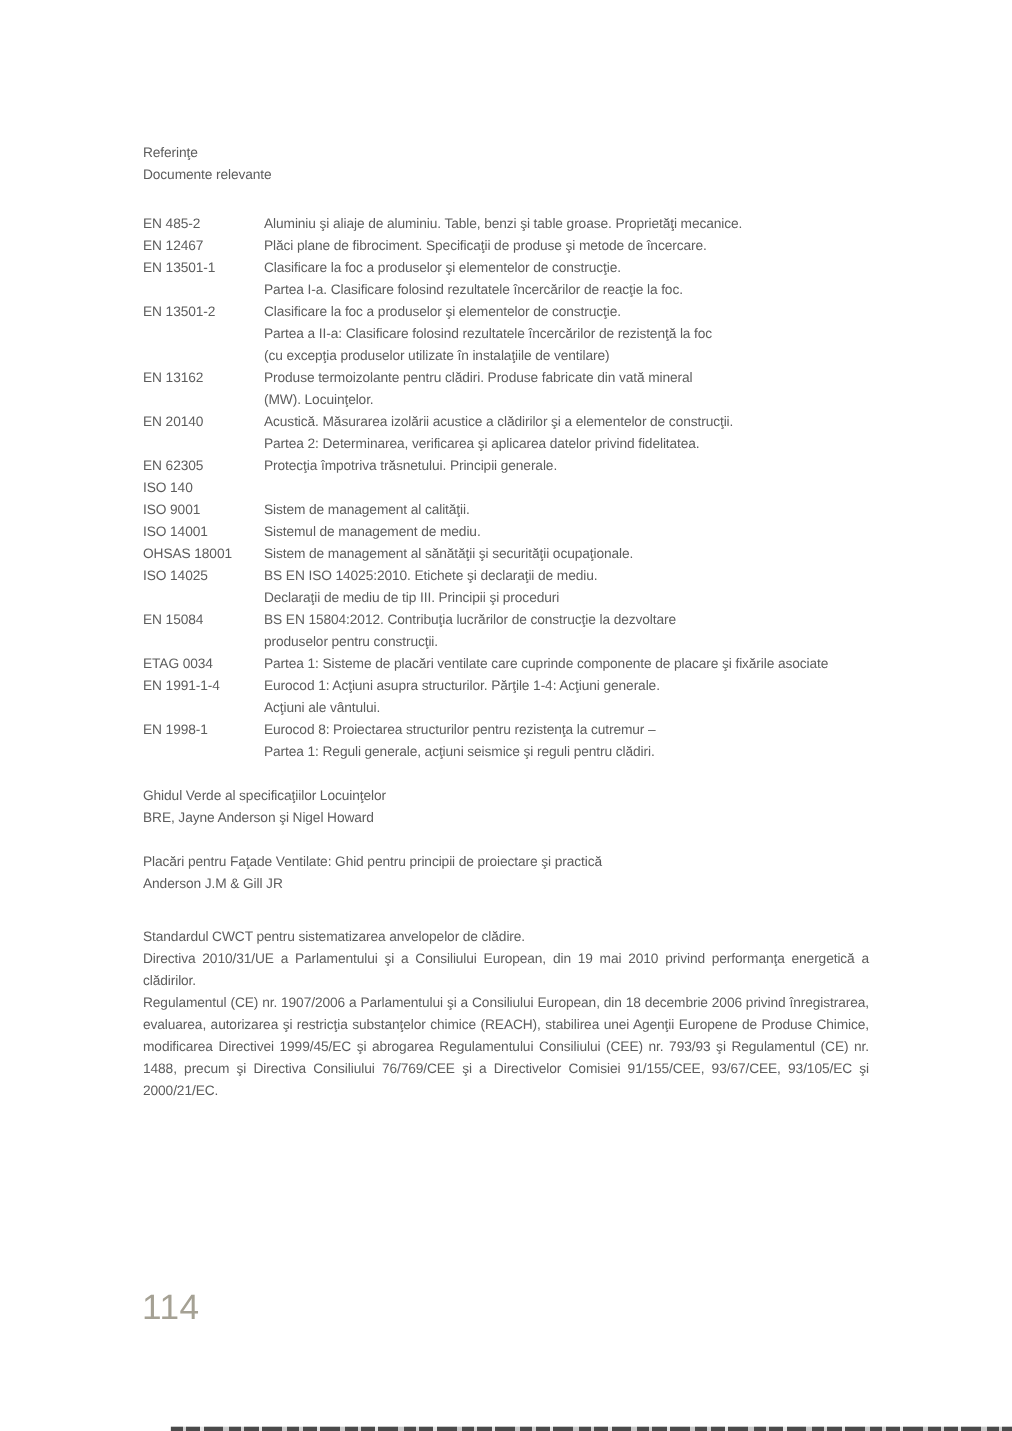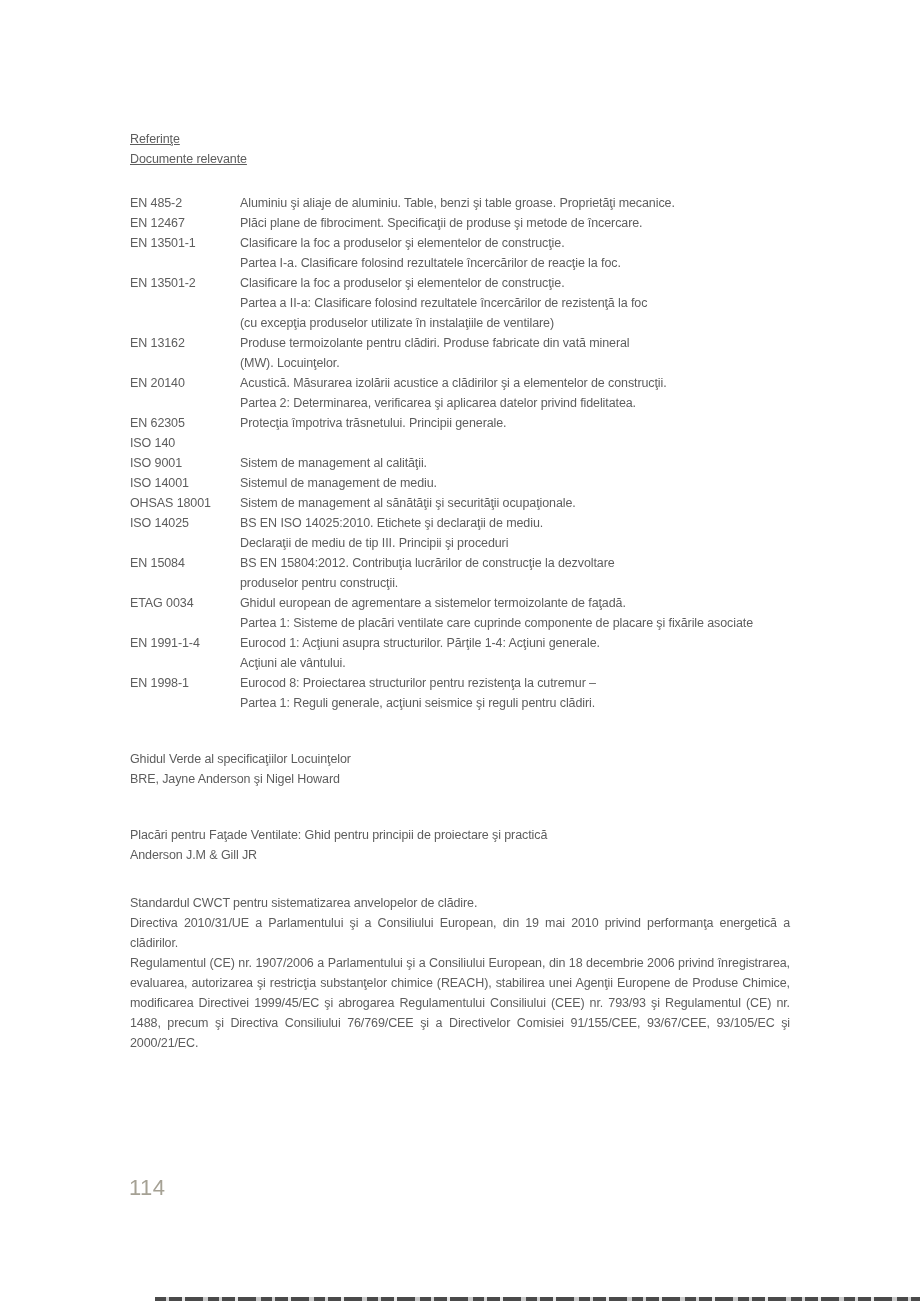--- a/index.html
+++ b/index.html
@@ -17,38 +17,38 @@
     background: #ffffff;
     overflow: hidden;
   }
   .content {
     position: absolute;
     left: 130px; top: 129px; width: 660px;
     font-size: 12.5px;
     line-height: 20px;
     letter-spacing: -0.1px;
   }
-  .heading div { white-space: nowrap; text-decoration: underline; }
+  .heading div { white-space: nowrap; }
 
   .ref-list { margin-top: 24px; }
   .ref-row { display: flex; }
   .ref-code { flex: 0 0 110px; width: 110px; white-space: nowrap; }
   .ref-desc { flex: 1 1 auto; min-width: 0; }
   .ref-line { white-space: nowrap; }
 
-  .bib-group { margin-top: 36px; }
+  .bib-group { margin-top: 20px; }
   .bib-line { white-space: nowrap; }
 
   .paras { margin-top: 28px; }
   .paras p { margin: 0; text-align: justify; }
 
   .pagenum {
     position: absolute;
     left: 129px; top: 1173px;
-    font-size: 22px;
+    font-size: 32px;
     line-height: 30px;
     letter-spacing: 0.5px;
     color: #a5a194;
   }
   
   .bottom-strip {
     position: absolute;
     left: 155px; right: 0; bottom: 0; height: 4px;
     background: repeating-linear-gradient(90deg,
       #4a4a4a 0 11px, rgba(74,74,74,0.25) 11px 14px,
@@ -161,21 +161,20 @@
           <div class="ref-desc">
 
           <div class="ref-line">BS EN 15804:2012. Contribuţia lucrărilor de construcţie la dezvoltare</div>
             <div class="ref-line">produselor pentru construcţii.</div>
           </div>
         </div>
         <div class="ref-row">
           <div class="ref-code">ETAG 0034</div>
           <div class="ref-desc">
 
-          <div class="ref-line">Ghidul european de agrementare a sistemelor termoizolante de faţadă.</div>
             <div class="ref-line">Partea 1: Sisteme de placări ventilate care cuprinde componente de placare şi fixările asociate</div>
           </div>
         </div>
         <div class="ref-row">
           <div class="ref-code">EN 1991-1-4</div>
           <div class="ref-desc">
 
           <div class="ref-line">Eurocod 1: Acţiuni asupra structurilor. Părţile 1-4: Acţiuni generale.</div>
             <div class="ref-line">Acţiuni ale vântului.</div>
           </div>

